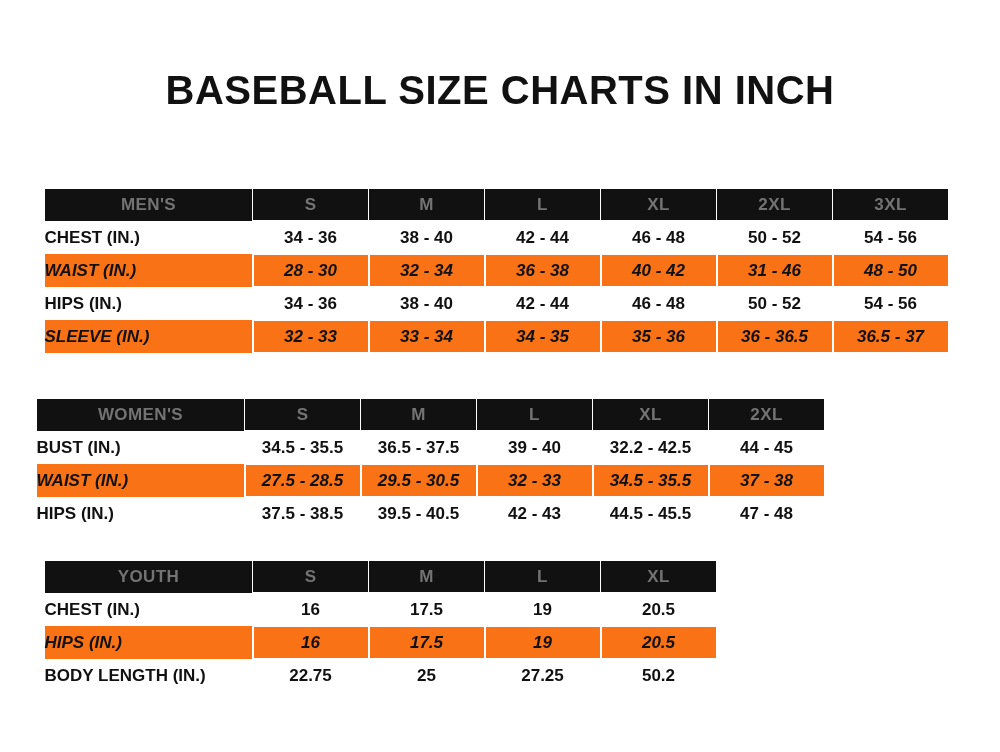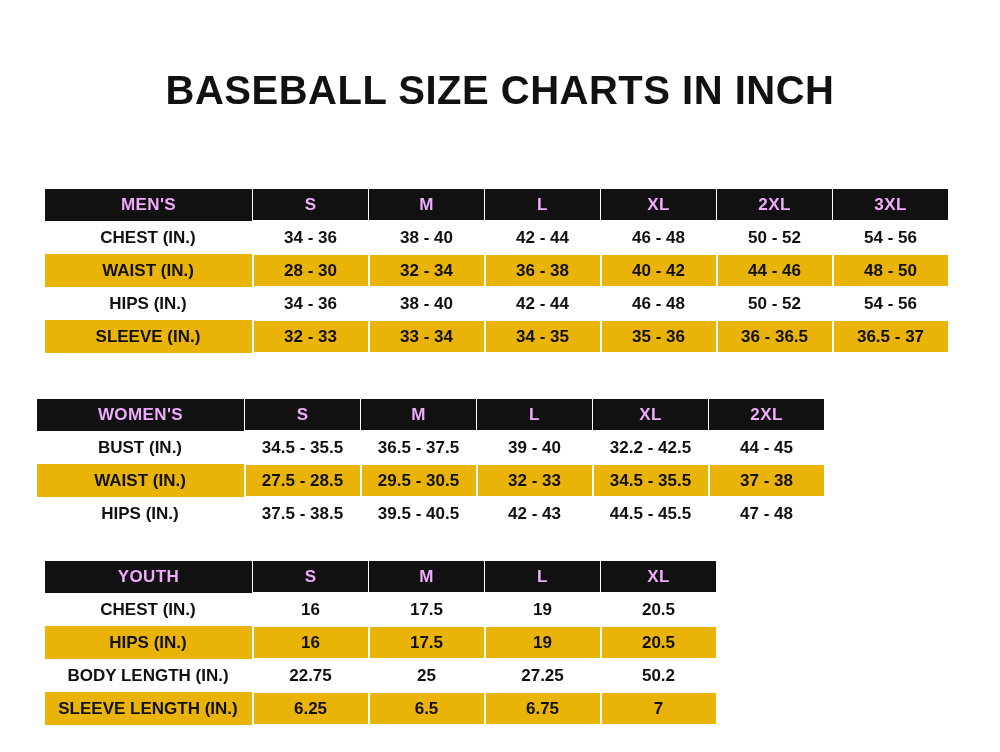--- a/index.html
+++ b/index.html
@@ -44,35 +44,36 @@
     font-size: 17px;
     font-weight: bold;
     color: #111111;
     padding: 0;
     height: 31px;
     line-height: 31px;
     white-space: nowrap;
   }
   .chart thead th {
     background: #111111;
-    color: #f0abfc;
+    color: #737373;
     font-size: 17px;
     letter-spacing: 0.4px;
   }
   .chart thead th.rowhead {
     text-align: center;
   }
   .chart tbody tr.odd td {
     background: #ffffff;
   }
   .chart tbody tr.even td {
-    background: #eab308;
+    background: #f97316;
+    font-style: italic;
   }
   .chart tbody td.rowlabel {
-    text-align: center;
+    text-align: left;
     background: transparent;
     border: none;
     font-size: 17px;
   }
   .chart tbody td {
     border: 2px solid #ffffff;
   }
 
   
   #mens-chart {
@@ -140,21 +141,21 @@
           <td>46 - 48</td>
           <td>50 - 52</td>
           <td>54 - 56</td>
         </tr>
         <tr class="even">
           <td class="rowlabel">WAIST (IN.)</td>
           <td>28 - 30</td>
           <td>32 - 34</td>
           <td>36 - 38</td>
           <td>40 - 42</td>
-          <td>44 - 46</td>
+          <td>31 - 46</td>
           <td>48 - 50</td>
         </tr>
         <tr class="odd">
           <td class="rowlabel">HIPS (IN.)</td>
           <td>34 - 36</td>
           <td>38 - 40</td>
           <td>42 - 44</td>
           <td>46 - 48</td>
           <td>50 - 52</td>
           <td>54 - 56</td>
@@ -250,23 +251,16 @@
           <td>19</td>
           <td>20.5</td>
         </tr>
         <tr class="odd">
           <td class="rowlabel">BODY LENGTH (IN.)</td>
           <td>22.75</td>
           <td>25</td>
           <td>27.25</td>
           <td>50.2</td>
         </tr>
-        <tr class="even">
-          <td class="rowlabel">SLEEVE LENGTH (IN.)</td>
-          <td>6.25</td>
-          <td>6.5</td>
-          <td>6.75</td>
-          <td>7</td>
-        </tr>
       </tbody>
   </table>
 
 </div>
 
 </body></html>

